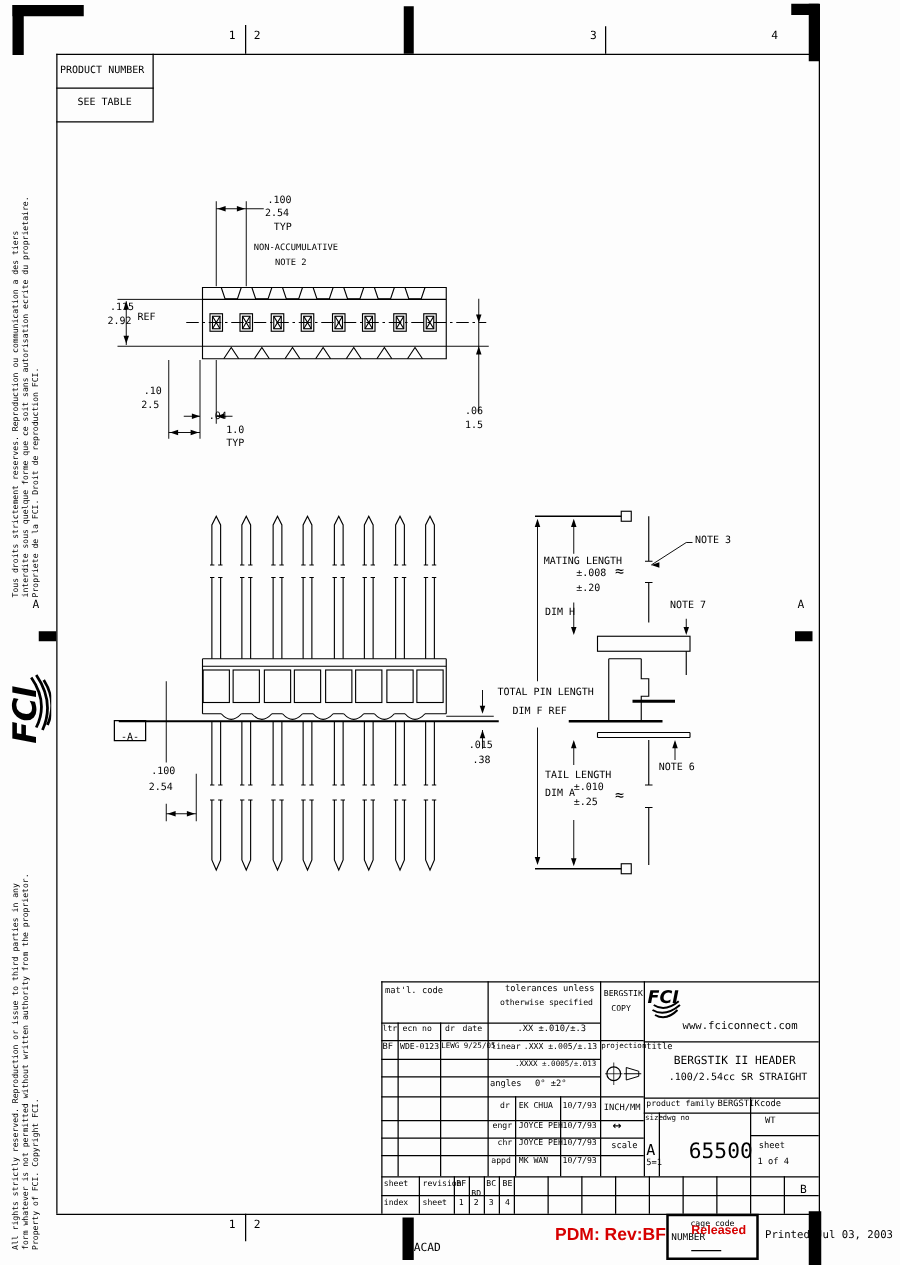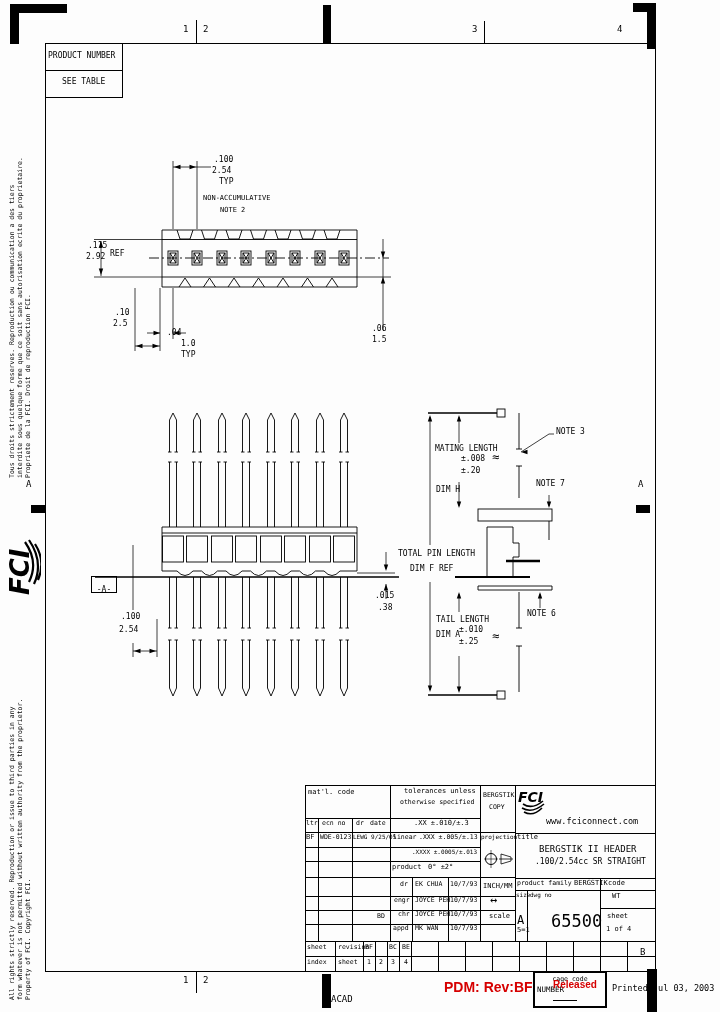--- a/index.html
+++ b/index.html
@@ -292,21 +292,21 @@
   <span class="t" style="left:322px;top:820px;font-size:6.5px">ecn no</span>
   <span class="t" style="left:356px;top:820px;font-size:6.5px">dr</span>
   <span class="t" style="left:370px;top:820px;font-size:6.5px">date</span>
   <span class="t" style="left:414px;top:820px;font-size:7px">.XX ±.010/±.3</span>
   <span class="t" style="left:306px;top:834px;font-size:7px">BF</span>
   <span class="t" style="left:320px;top:834px;font-size:6.5px">WDE-0123</span>
   <span class="t" style="left:353px;top:834px;font-size:6px">LEWG 9/25/05</span>
   <span class="t" style="left:393px;top:834px;font-size:6.5px">linear</span>
   <span class="t" style="left:419px;top:834px;font-size:6.5px">.XXX ±.005/±.13</span>
   <span class="t" style="left:412px;top:849px;font-size:6px">.XXXX ±.0005/±.013</span>
-  <span class="t" style="left:392px;top:864px;font-size:7px">product</span>
+  <span class="t" style="left:392px;top:864px;font-size:7px">angles</span>
   <span class="t" style="left:428px;top:864px;font-size:7px">0° ±2°</span>
   <span class="t" style="left:481px;top:834px;font-size:6px">projection</span>
   <svg style="left:484px;top:845px" width="30" height="28" viewBox="0 0 30 28">
     <g stroke="#000" fill="none" stroke-width="1">
       <circle cx="7" cy="14" r="5.5"></circle>
       <path d="M7,5 V23 M0,14 H14" stroke-width="0.6"></path>
       <path d="M17,9 L27,12 V16 L17,19 Z M15,14 H29" stroke-width="0.8"></path>
     </g>
   </svg>
   <span class="t" style="left:483px;top:883px;font-size:7px">INCH/MM</span>
@@ -342,21 +342,21 @@
   <span class="t" style="left:530px;top:892px;font-size:6px">dwg no</span>
   <span class="t" style="left:612px;top:893px;font-size:7px">WT</span>
   <span class="t" style="left:517px;top:914px;font-size:12px">A</span>
   <span class="t" style="left:551px;top:913px;font-size:17px">65500</span>
   <span class="t" style="left:607px;top:913px;font-size:7px">sheet</span>
   <span class="t" style="left:606px;top:926px;font-size:7px">1 of 4</span>
 
   <span class="t" style="left:307px;top:944px;font-size:6.5px">sheet</span>
   <span class="t" style="left:338px;top:944px;font-size:6.5px">revision</span>
   <span class="t" style="left:365px;top:944px;font-size:6.5px">BF</span>
-  <span class="t" style="left:377px;top:913px;font-size:6.5px">BD</span>
+  <span class="t" style="left:377px;top:952px;font-size:6.5px">BD</span>
   <span class="t" style="left:389px;top:944px;font-size:6.5px">BC</span>
   <span class="t" style="left:402px;top:944px;font-size:6.5px">BE</span>
   <span class="t" style="left:307px;top:959px;font-size:6.5px">index</span>
   <span class="t" style="left:338px;top:959px;font-size:6.5px">sheet</span>
   <span class="t" style="left:367px;top:959px;font-size:6.5px">1</span>
   <span class="t" style="left:379px;top:959px;font-size:6.5px">2</span>
   <span class="t" style="left:391px;top:959px;font-size:6.5px">3</span>
   <span class="t" style="left:404px;top:959px;font-size:6.5px">4</span>
 
   <span class="t red" style="left:444px;top:980px;font-size:14px">PDM: Rev:BF</span>

